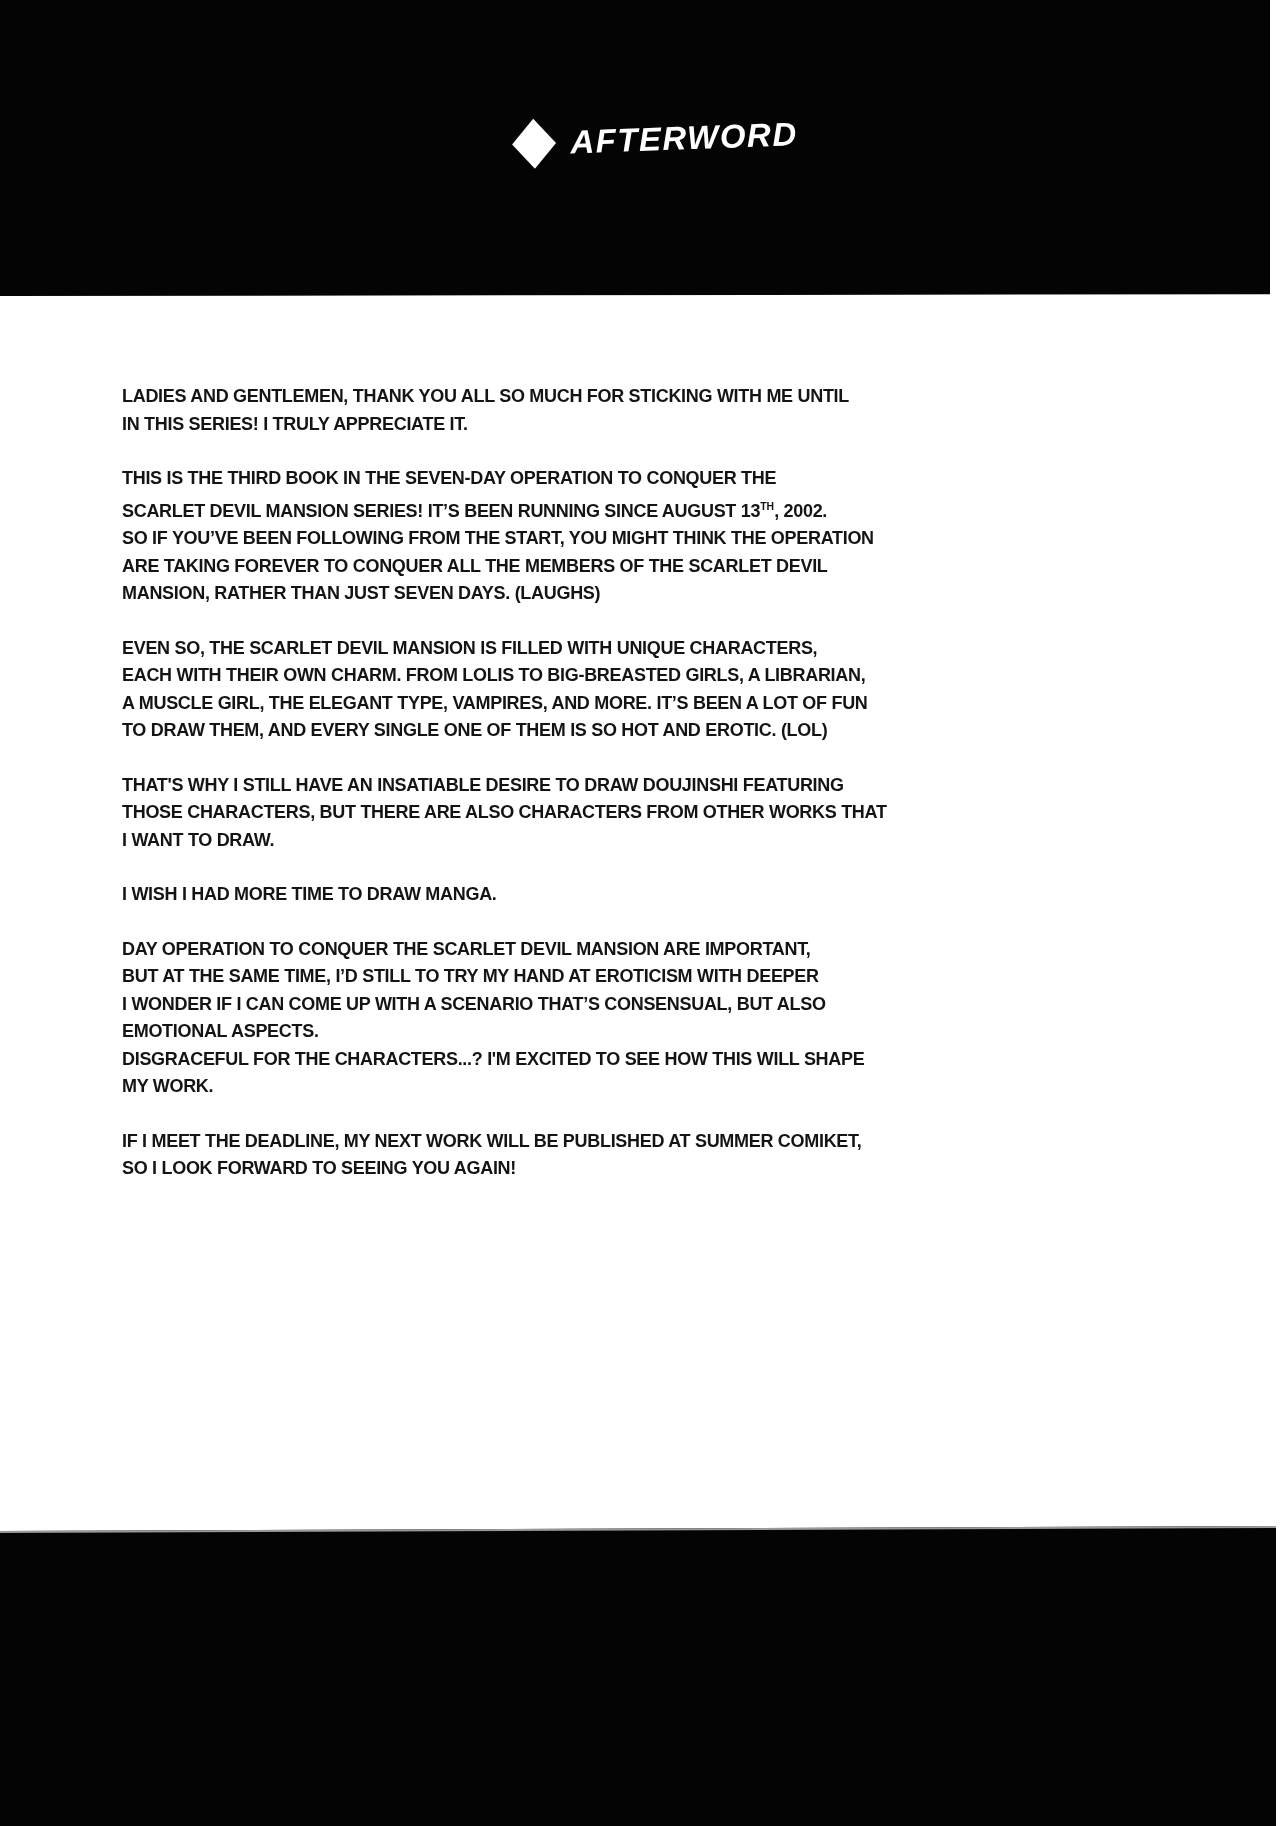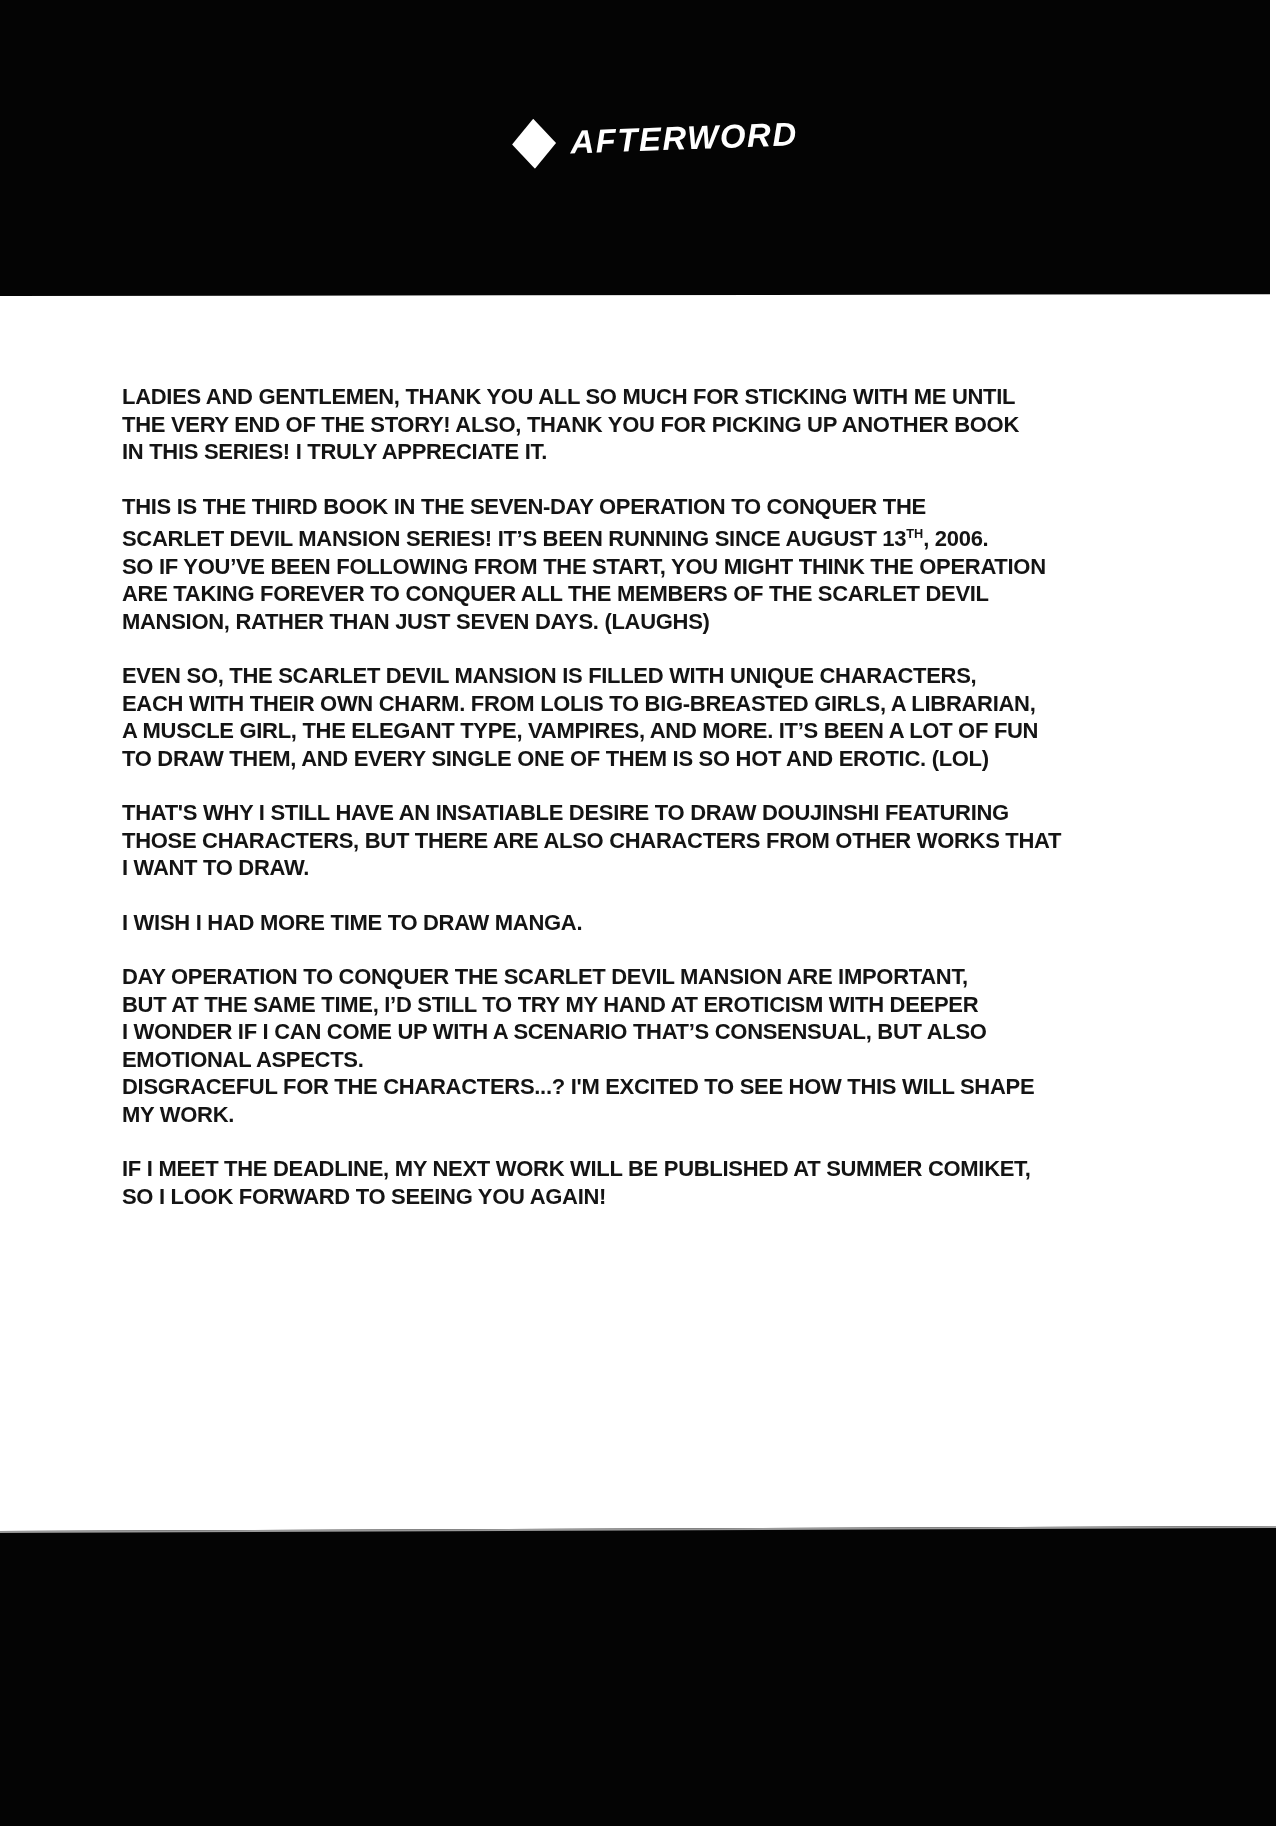--- a/index.html
+++ b/index.html
@@ -52,21 +52,21 @@
     font-style: italic;
     letter-spacing: 1.5px;
     white-space: nowrap;
   }
   .body-text {
     position: absolute;
     left: 122px;
     top: 383px;
     width: 1030px;
     color: #141414;
-    font-size: 22px;
+    font-size: 18px;
     font-weight: 700;
     letter-spacing: -0.3px;
     line-height: 27.5px;
   }
   .body-text p { margin: 0 0 27px 0; }
   .body-text .line { display: block; white-space: nowrap; }
   .body-text .it { }
   .body-text .sup {
     font-size: 0.58em;
     vertical-align: super;
@@ -83,26 +83,25 @@
       <svg class="diamond" viewBox="0 0 44 50">
         <polygon points="22,0 44,25 22,50 0,25" fill="#ffffff"></polygon>
       </svg>
       <span class="title">AFTERWORD</span>
     </div>
   </div>
 
   <div class="body-text" style="color: rgb(20, 20, 20);">
       <p>
         <span class="line"><span>LADIES AND GENTLEMEN, THANK YOU ALL SO MUCH FOR STICKING WITH ME UNTIL</span></span>
-        <span class="line"><span>THE VERY END OF THE STORY! ALSO, THANK YOU FOR PICKING UP ANOTHER BOOK</span></span>
         <span class="line"><span>IN THIS SERIES! I TRULY APPRECIATE IT.</span></span>
       </p>
       <p>
         <span class="line"><span>THIS IS THE THIRD BOOK IN </span><span class="it">THE SEVEN-DAY OPERATION TO CONQUER THE</span></span>
-        <span class="line"><span class="it">SCARLET DEVIL MANSION</span><span> SERIES! IT’S BEEN RUNNING SINCE AUGUST 13</span><span class="sup">TH</span><span>, 2006.</span></span>
+        <span class="line"><span class="it">SCARLET DEVIL MANSION</span><span> SERIES! IT’S BEEN RUNNING SINCE AUGUST 13</span><span class="sup">TH</span><span>, 2002.</span></span>
         <span class="line"><span>SO IF YOU’VE BEEN FOLLOWING FROM THE START, YOU MIGHT THINK THE OPERATION</span></span>
         <span class="line"><span>ARE TAKING FOREVER TO CONQUER ALL THE MEMBERS OF THE SCARLET DEVIL</span></span>
         <span class="line"><span>MANSION, RATHER THAN JUST SEVEN DAYS. (LAUGHS)</span></span>
       </p>
       <p>
         <span class="line"><span>EVEN SO, THE SCARLET DEVIL MANSION IS FILLED WITH UNIQUE CHARACTERS,</span></span>
         <span class="line"><span>EACH WITH THEIR OWN CHARM. FROM LOLIS TO BIG-BREASTED GIRLS, A LIBRARIAN,</span></span>
         <span class="line"><span>A MUSCLE GIRL, THE ELEGANT TYPE, VAMPIRES, AND MORE. IT’S BEEN A LOT OF FUN</span></span>
         <span class="line"><span>TO DRAW THEM, AND EVERY SINGLE ONE OF THEM IS SO HOT AND EROTIC. (LOL)</span></span>
       </p>

